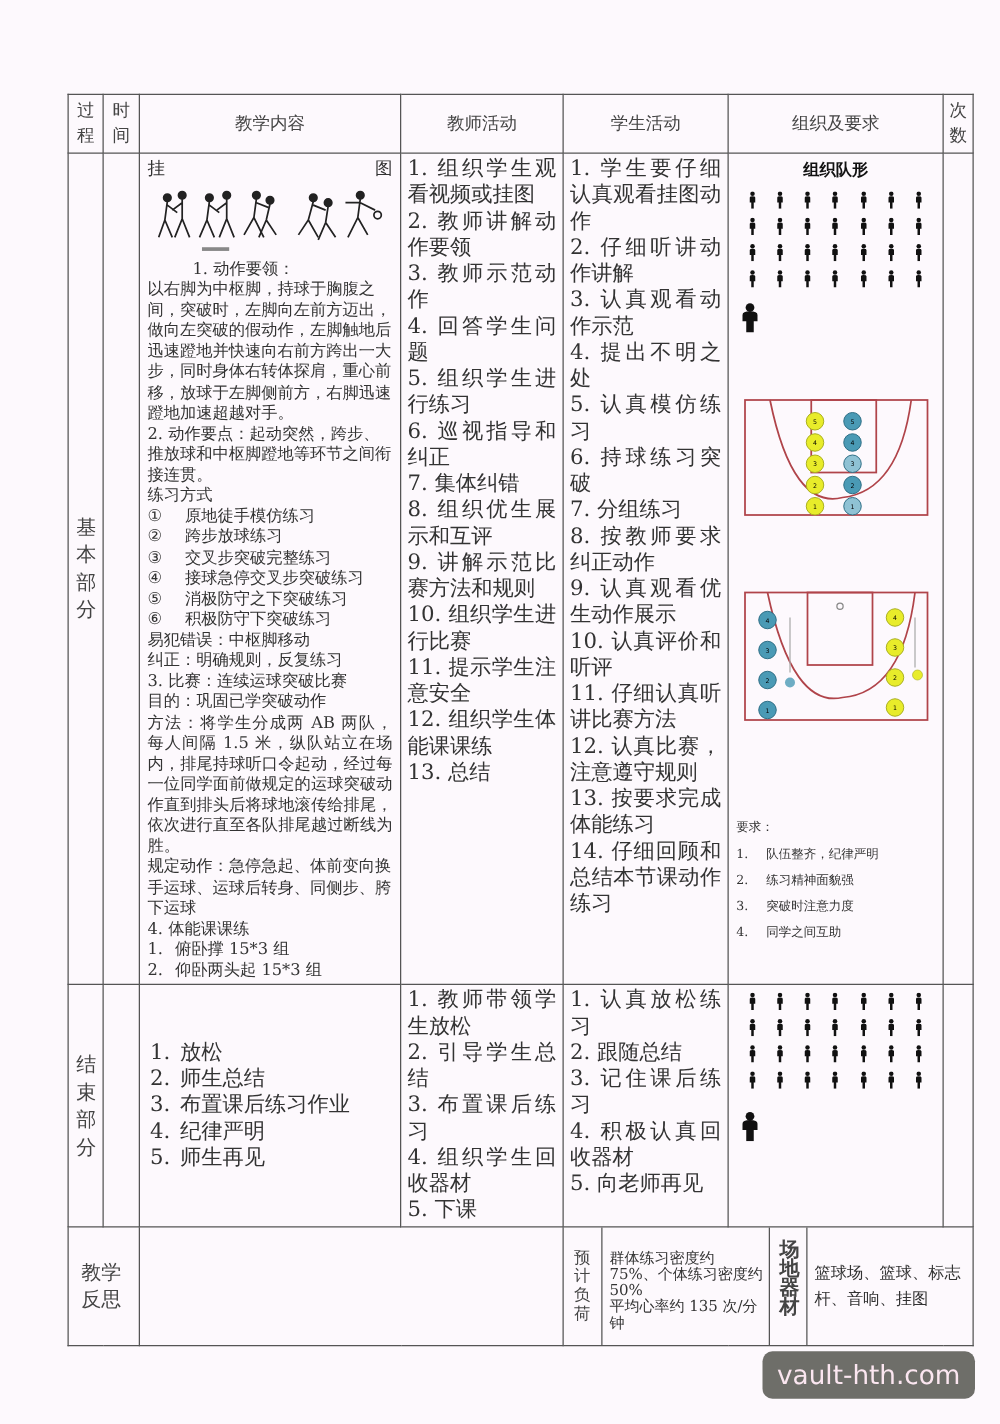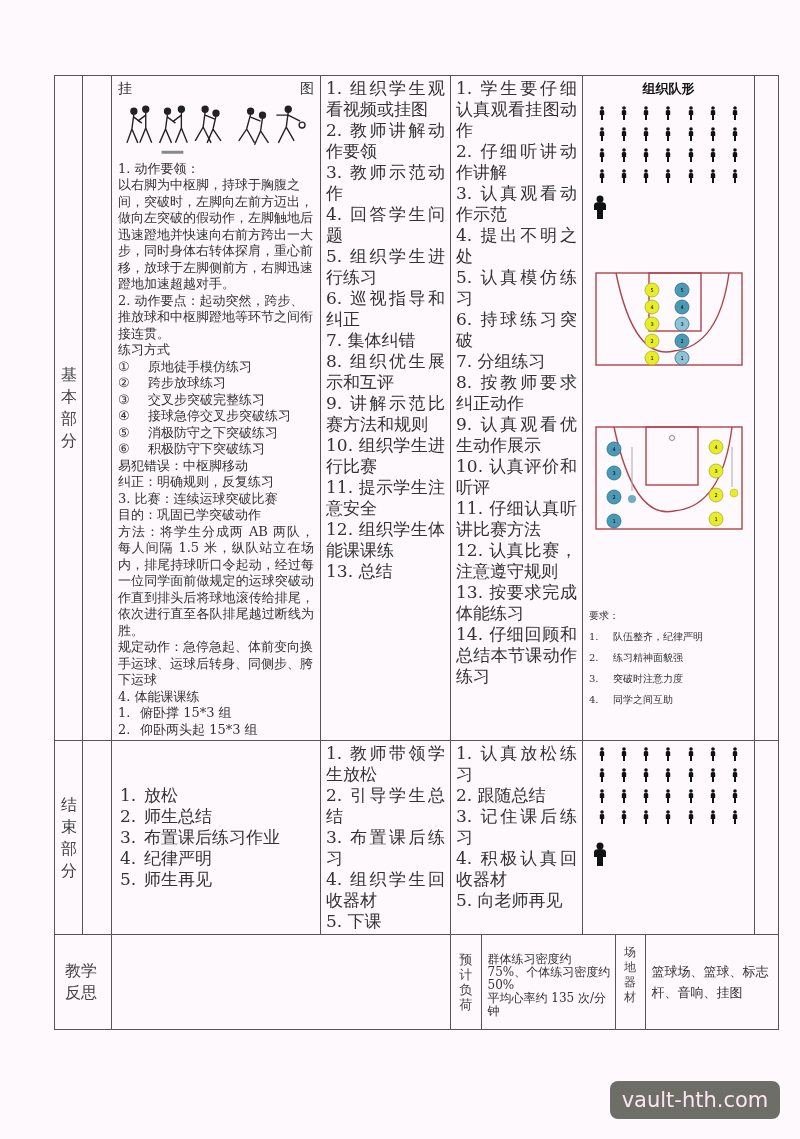--- a/index.html
+++ b/index.html
@@ -42,20 +42,29 @@
   <colgroup>
     <col style="width:28px">
         <col style="width:29px">
         <col style="width:209px">
     <col style="width:130px">
         <col style="width:132px">
         <col style="width:172px">
         <col style="width:24px">
   </colgroup>
   <tbody>
+        <tr>
+    <th style="padding:0 6px;line-height:20px;">过程</th>
+    <th style="padding:0 6px;line-height:20px;">时间</th>
+    <th>教学内容</th>
+    <th>教师活动</th>
+    <th>学生活动</th>
+    <th>组织及要求</th>
+    <th style="padding:0 4px;line-height:20px;">次数</th>
+  </tr>
 
   <tr style="height:650px;">
     <td style="vertical-align:middle;">
       <div class="vtxt" style="padding:0 6px;">基本部分</div>
     </td>
     <td></td>
     <td>
       <div class="content-cell">
         <div class="hang">
           <span>挂</span>
@@ -80,21 +89,21 @@
                     <path d="M130 13 L126 28 L118 40 M126 28 L134 42 M130 16 L140 20"></path>
               <circle cx="142" cy="14" r="3" fill="#222"></circle>
                     <path d="M142 17 L140 30 L134 44 M140 30 L148 42"></path>
               <circle cx="168" cy="8" r="3" fill="#222"></circle>
                     <path d="M168 11 L166 26 L158 42 M166 26 L174 40 M168 14 L156 14 M168 14 L180 20"></path>
               <circle cx="182" cy="24" r="3"></circle>
             </g>
             <rect x="40" y="50" width="22" height="3" fill="#888"></rect>
           </svg>
         </div>
-        <div class="b" style="margin-top:2px;">1. 动作要领：</div>
+        <div class="b" style="margin-top:2px;margin-left:36px;">1. 动作要领：</div>
         <div>以右脚为中枢脚，持球于胸腹之间，突破时，左脚向左前方迈出，做向左突破的假动作，左脚触地后迅速蹬地并快速向右前方跨出一大步，同时身体右转体探肩，重心前移，放球于左脚侧前方，右脚迅速蹬地加速超越对手。</div>
         <div><span class="b">2. 动作要点</span><span>：起动突然，跨步、推放球和中枢脚蹬地等环节之间衔接连贯。</span></div>
         <div>练习方式</div>
         <div>
           <div class="indent-item">
                   <span class="circ">①</span>
                   <span>原地徒手模仿练习</span>
                 </div>
           <div class="indent-item">
                   <span class="circ">②</span>
@@ -677,21 +686,21 @@
         <tbody>
                 <tr>
           <td style="border-top:none;border-bottom:none;border-left:none;vertical-align:middle;">
             <div class="vtxt" style="padding:0 8px;font-size:13px;line-height:15px;">预计负荷</div>
           </td>
           <td style="border-top:none;border-bottom:none;">
             <div class="small" style="white-space:pre-line;font-size:12px;line-height:13px;padding:18px 4px 0 6px;">群体练习密度约 75%、个体练习密度约 50%
 平均心率约 135 次/分钟</div>
           </td>
           <td style="border-top:none;border-bottom:none;">
-            <div class="vtxt" style="padding:10px 8px 0;font-size:12px;line-height:15px;">场地器材</div>
+            <div class="vtxt" style="padding:10px 8px 0;font-size:16px;line-height:15px;font-weight:bold;">场地器材</div>
           </td>
           <td style="border-top:none;border-bottom:none;border-right:none;vertical-align:middle;">
             <div style="font-size:13px;line-height:21px;padding:0 6px;">篮球场、篮球、标志杆、音响、挂图</div>
           </td>
         </tr>
       </tbody>
             </table>
     </td>
   </tr>
 </tbody>

